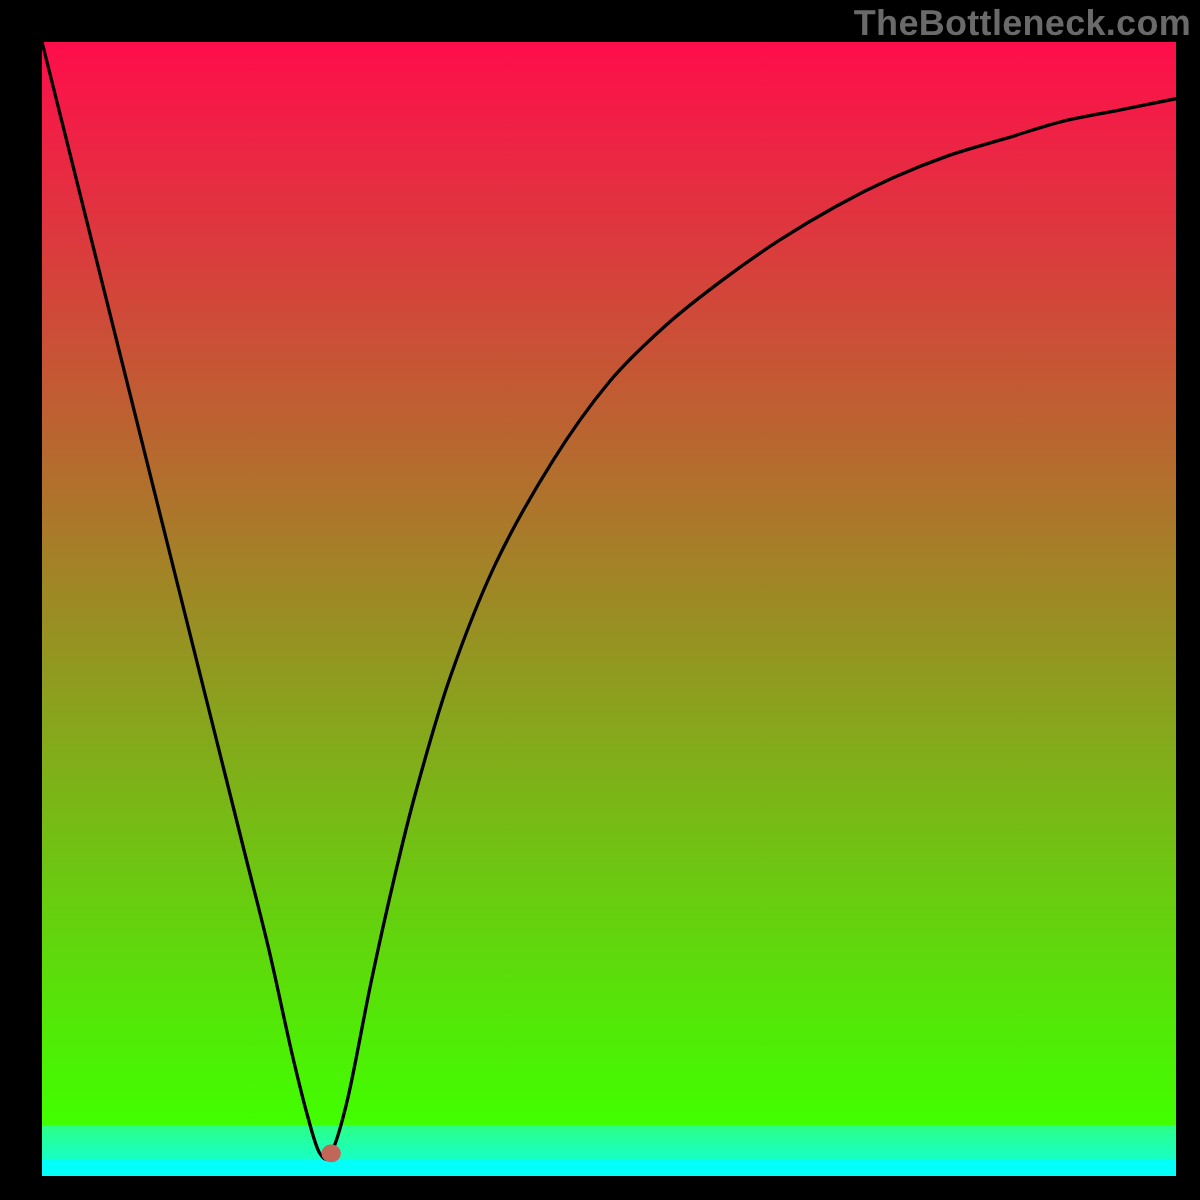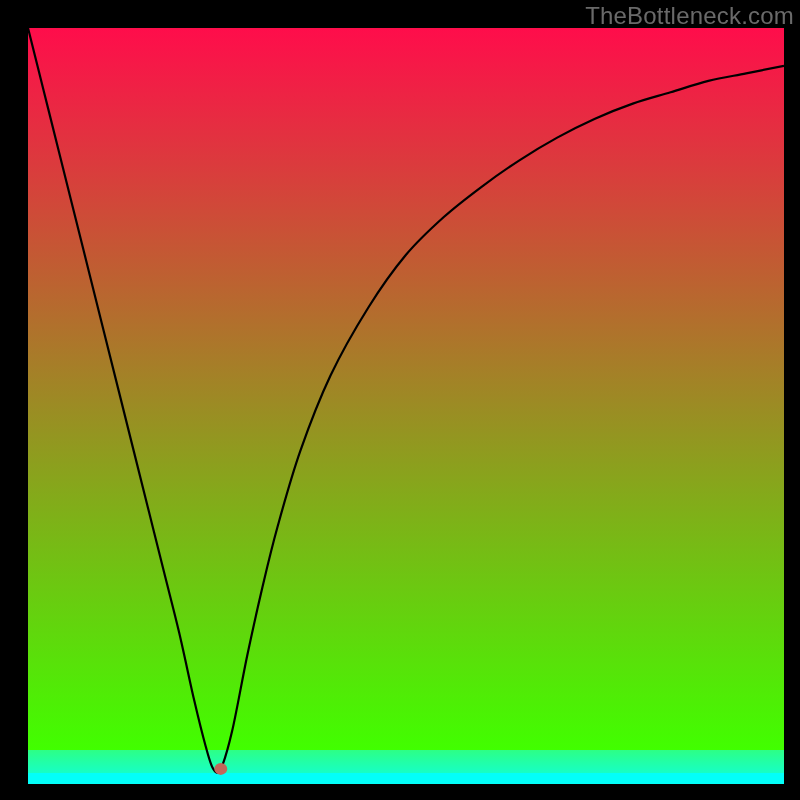--- a/index.html
+++ b/index.html
@@ -16,21 +16,21 @@
     width: 800px;
     height: 800px;
     background: #000;
   }
   .watermark {
     position: absolute;
     top: 2px;
     right: 6px;
     color: #6a6a6a;
     font-size: 24px;
-    font-weight: 400;
+    font-weight: 700;
     letter-spacing: 0.2px;
     z-index: 5;
   }
   .plot {
     position: absolute;
     left: 28px;
     top: 28px;
     width: 756px;
     height: 756px;
   }

